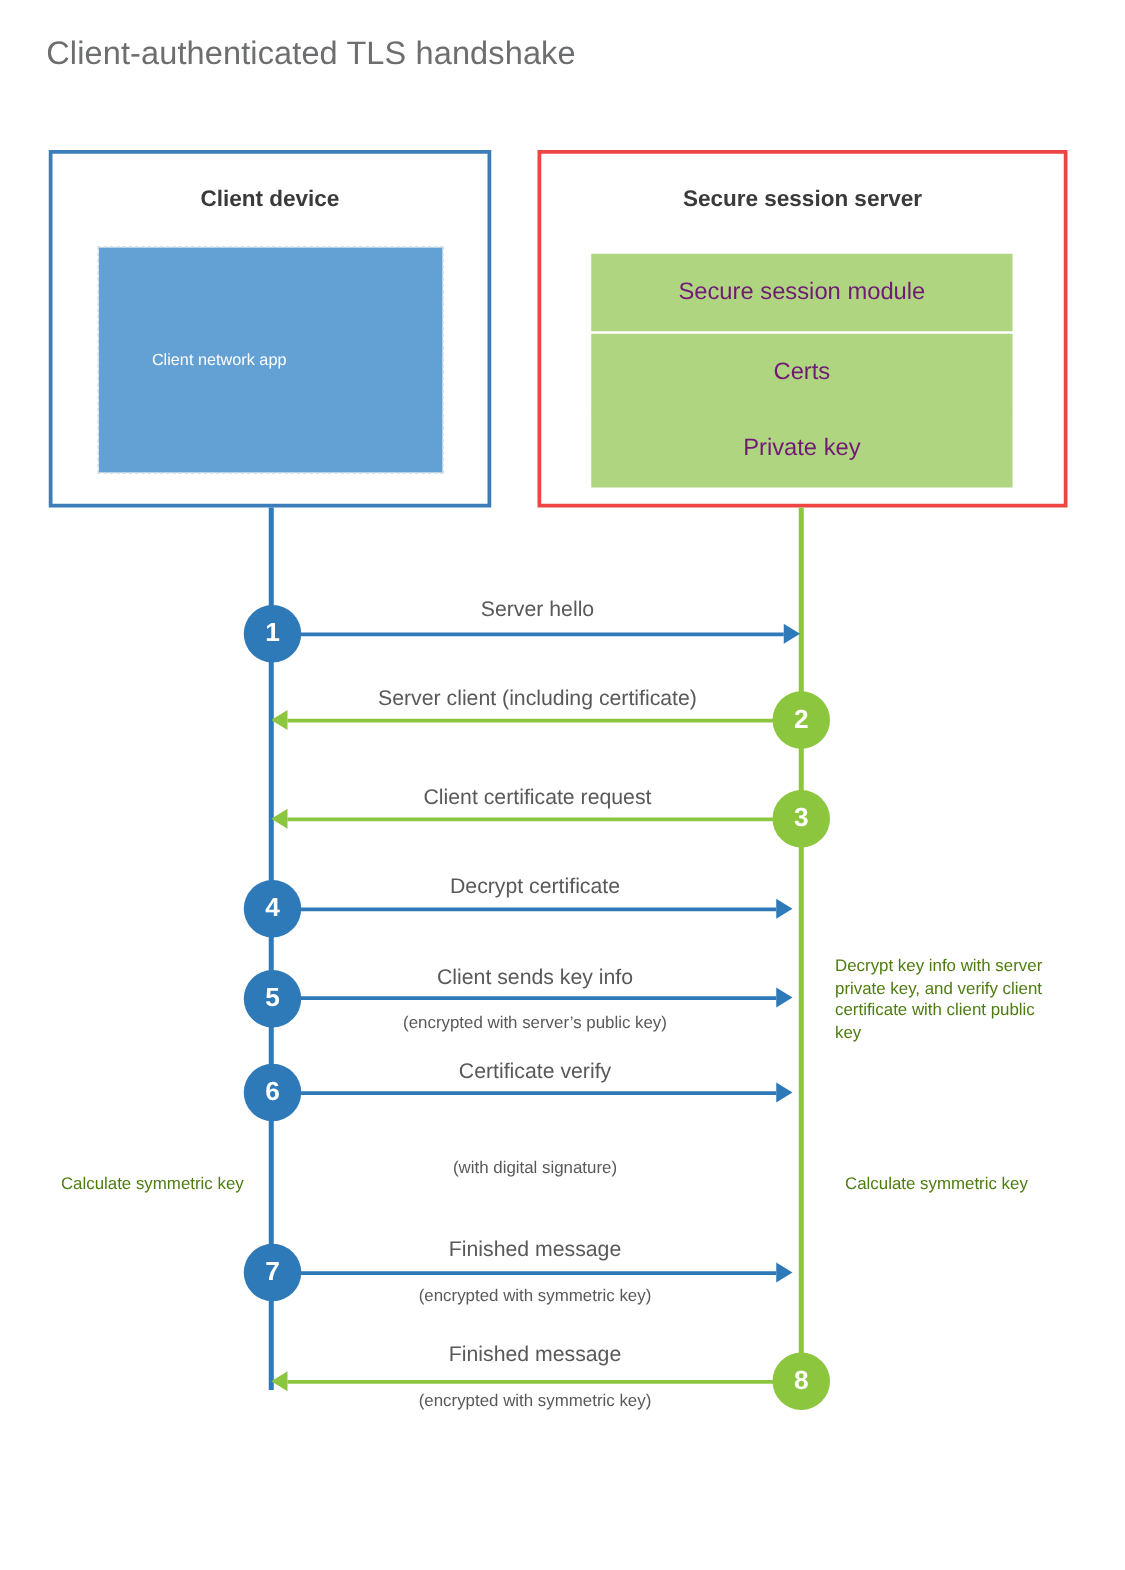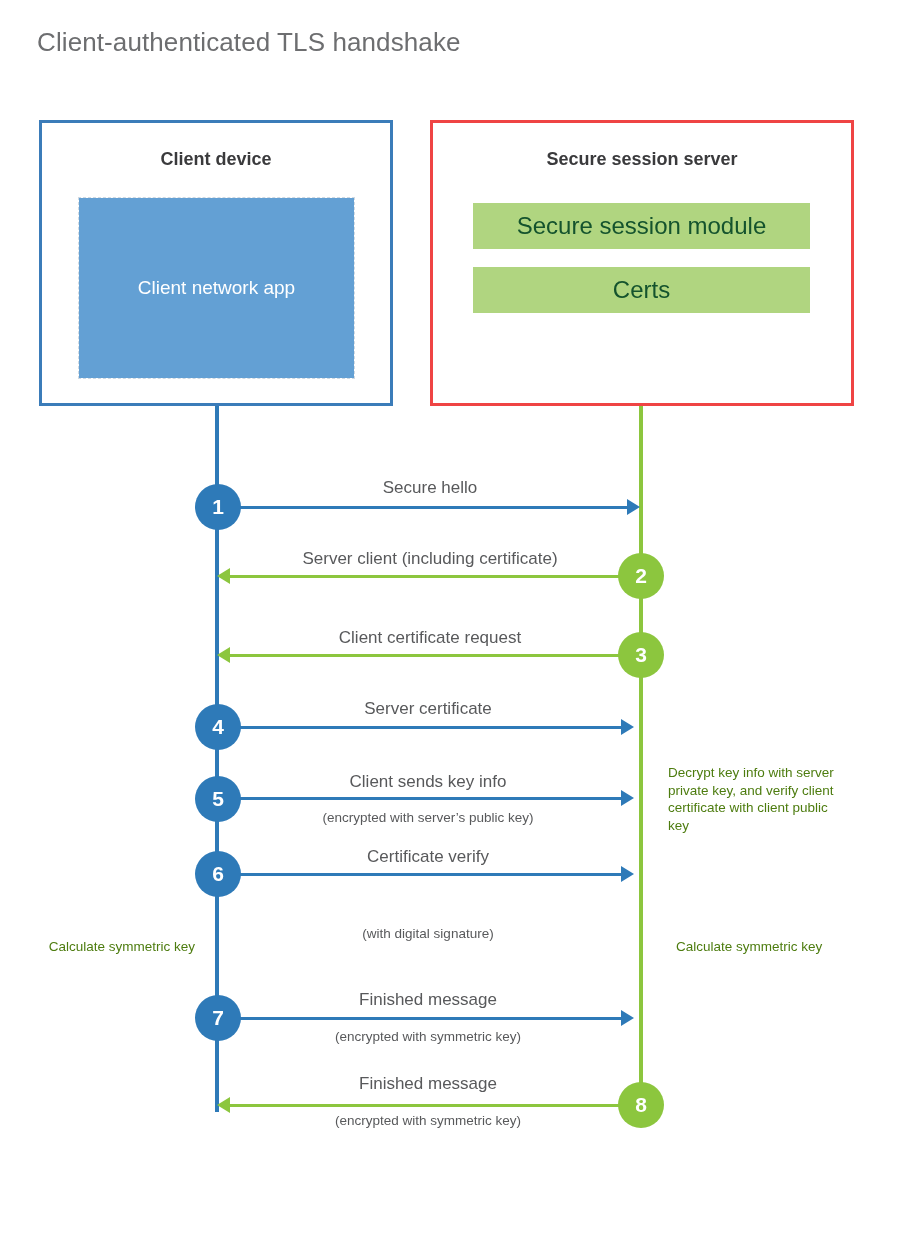--- a/index.html
+++ b/index.html
@@ -69,39 +69,39 @@
     width: 275px;
     height: 180px;
     background: #63a0d4;
     outline: 1px dashed #cfd9e2;
     display: flex;
     align-items: center;
     justify-content: center;
   }
   #client-app-label {
     color: #ffffff;
-    font-size: 19px;
+    font-size: 13px;
     line-height: 28px;
-    text-align: center;
+    text-align: left;
     width: 190px;
     font-weight: 400;
   }
 
   
   .server-bar {
     position: absolute;
     left: 40px;
     width: 337px;
-    height: 46px;
+    height: 62px;
     background: #b0d580;
     display: flex;
     align-items: center;
     justify-content: center;
-    color: #14532d;
-    font-size: 24px;
+    color: #701a75;
+    font-size: 19px;
     font-weight: 400;
   }
   #server-bar-0 { top: 80px; }
   #server-bar-1 { top: 144px; }
   #server-bar-2 { top: 205px; }
 
   
   .lifeline {
     position: absolute;
     width: 4px;
@@ -208,41 +208,42 @@
     <div class="actor-title">Client device</div>
     <div id="client-app">
       <div id="client-app-label">Client network app</div>
     </div>
   </div>
 
   <div class="actor-box" id="server-box">
     <div class="actor-title">Secure session server</div>
     <div class="server-bar" id="server-bar-0">Secure session module</div>
     <div class="server-bar" id="server-bar-1">Certs</div>
+    <div class="server-bar" id="server-bar-2">Private key</div>
   </div>
 
   <div class="lifeline" id="client-lifeline"></div>
   <div class="lifeline" id="server-lifeline"></div>
 
-  <div class="msg-label" style="left:218px; top:478px; width:424px;">Secure hello</div>
+  <div class="msg-label" style="left:218px; top:478px; width:424px;">Server hello</div>
   <div class="arrow-line arrow-blue" style="left:218px; top:506px; width:409px;"></div>
   <div class="arrow-head head-right-blue" style="left:627px; top:499px;"></div>
   <div class="step-circle circle-blue" style="left:195px; top:484px;">1</div>
 
   <div class="msg-label" style="left:218px; top:549px; width:424px;">Server client (including certificate)</div>
   <div class="arrow-line arrow-green" style="left:230px; top:575px; width:412px;"></div>
   <div class="arrow-head head-left-green" style="left:217px; top:568px;"></div>
   <div class="step-circle circle-green" style="left:618px; top:553px;">2</div>
 
   <div class="msg-label" style="left:218px; top:628px; width:424px;">Client certificate request</div>
   <div class="arrow-line arrow-green" style="left:230px; top:654px; width:412px;"></div>
   <div class="arrow-head head-left-green" style="left:217px; top:647px;"></div>
   <div class="step-circle circle-green" style="left:618px; top:632px;">3</div>
 
-  <div class="msg-label" style="left:218px; top:699px; width:420px;">Server certificate</div>
+  <div class="msg-label" style="left:218px; top:699px; width:420px;">Decrypt certificate</div>
   <div class="arrow-line arrow-blue" style="left:218px; top:726px; width:403px;"></div>
   <div class="arrow-head head-right-blue" style="left:621px; top:719px;"></div>
   <div class="step-circle circle-blue" style="left:195px; top:704px;">4</div>
 
   <div class="msg-label" style="left:218px; top:772px; width:420px;">Client sends key info</div>
   <div class="arrow-line arrow-blue" style="left:218px; top:797px; width:403px;"></div>
   <div class="arrow-head head-right-blue" style="left:621px; top:790px;"></div>
   <div class="msg-sub" style="left:218px; top:810px; width:420px;">(encrypted with server’s public key)</div>
   <div class="step-circle circle-blue" style="left:195px; top:776px;">5</div>
 

